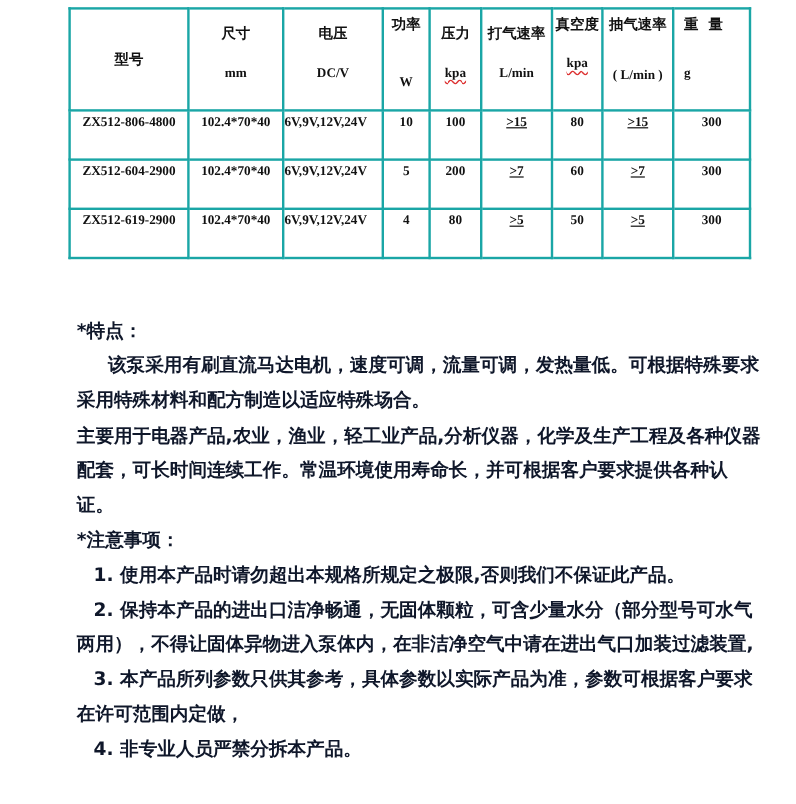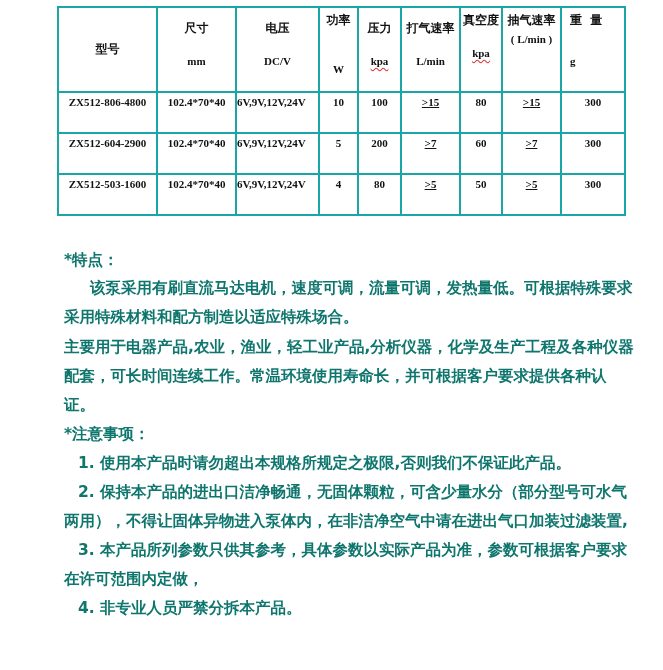--- a/index.html
+++ b/index.html
@@ -9,23 +9,23 @@
                 table-layout: fixed; width: 567px; }
   .spec-table td { border: 2px solid #1aa6a6; vertical-align: top; text-align: center;
                    padding: 0; font-family: "Liberation Serif", serif; font-weight: bold;
                    font-size: 11px; color: #111; }
   .spec-table tr.hdr td { height: 83px; position: relative; }
   .spec-table tr.row td { height: 36px; padding-top: 3px; }
   .hcn { font-family: "DejaVu Sans", sans-serif; font-weight: bold; font-size: 12px; display: block; }
   .hunit { display: block; font-family: "Liberation Serif", serif; font-weight: bold; font-size: 11px; }
   .squig { text-decoration: underline wavy #d33; text-underline-offset: 2px; }
   .ge { text-decoration: underline; margin-left: 24px; }
-  .text-block { position: absolute; left: 64px; top: 246px; width: 570px;
+  .text-block { position: absolute; left: 64px; top: 262px; width: 570px;
                 font-family: "DejaVu Sans", sans-serif; font-weight: bold; font-size: 15.5px;
-                line-height: 29px; color: #0f766e; }
+                line-height: 29px; color: #0f172a; }
   .text-block p { margin: 0; }
   .indent { padding-left: 26px; font-family: Liberation Mono, monospace; }
   .nindent { padding-left: 14px; }
 </style>
 </head>
 <body>
 
 <table class="spec-table">
   <colgroup>
     <col style="width:99px">
@@ -62,21 +62,21 @@
     <td>
       <span class="hcn" style="margin-top:12px">打气速率</span>
       <span class="hunit" style="margin-top:18px">L/min</span>
     </td>
     <td>
       <span class="hcn" style="margin-top:4px">真空度</span>
       <span class="hunit squig" style="margin-top:18px">kpa</span>
     </td>
     <td>
       <span class="hcn" style="margin-top:4px">抽气速率</span>
-      <span class="hunit" style="margin-top:4px">( L/min )</span>
+      <span class="hunit" style="margin-top:28px">( L/min )</span>
     </td>
     <td style="text-align:left;padding-left:8px;">
       <span class="hcn" style="margin-top:4px;white-space:pre">重  量</span>
       <span class="hunit" style="margin-top:26px;text-align:left">g</span>
     </td>
   </tr>
   <tr class="row">
     <td>ZX512-806-4800</td>
     <td>102.4*70*40</td>
     <td style="text-align:left">6V,9V,12V,24V</td>
@@ -92,21 +92,21 @@
     <td>102.4*70*40</td>
     <td style="text-align:left">6V,9V,12V,24V</td>
     <td>5</td>
     <td>200</td>
     <td class="ge">&gt;7</td>
     <td>60</td>
     <td class="ge">&gt;7</td>
     <td>300</td>
   </tr>
   <tr class="row">
-    <td>ZX512-503-1600</td>
+    <td>ZX512-619-2900</td>
     <td>102.4*70*40</td>
     <td style="text-align:left">6V,9V,12V,24V</td>
     <td>4</td>
     <td>80</td>
     <td class="ge">&gt;5</td>
     <td>50</td>
     <td class="ge">&gt;5</td>
     <td>300</td>
   </tr>
 </tbody>

